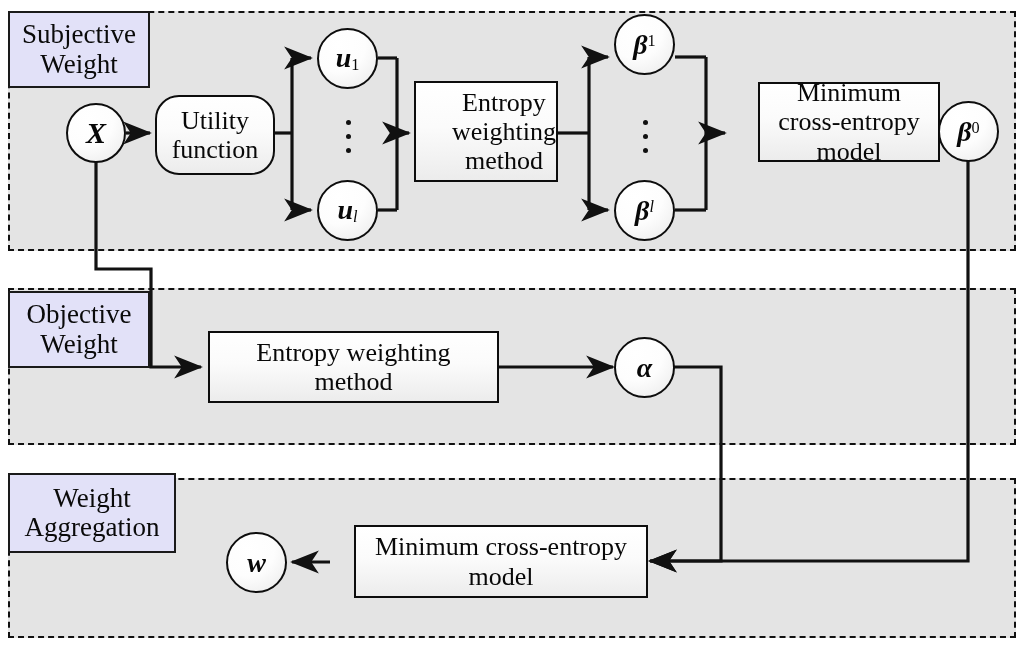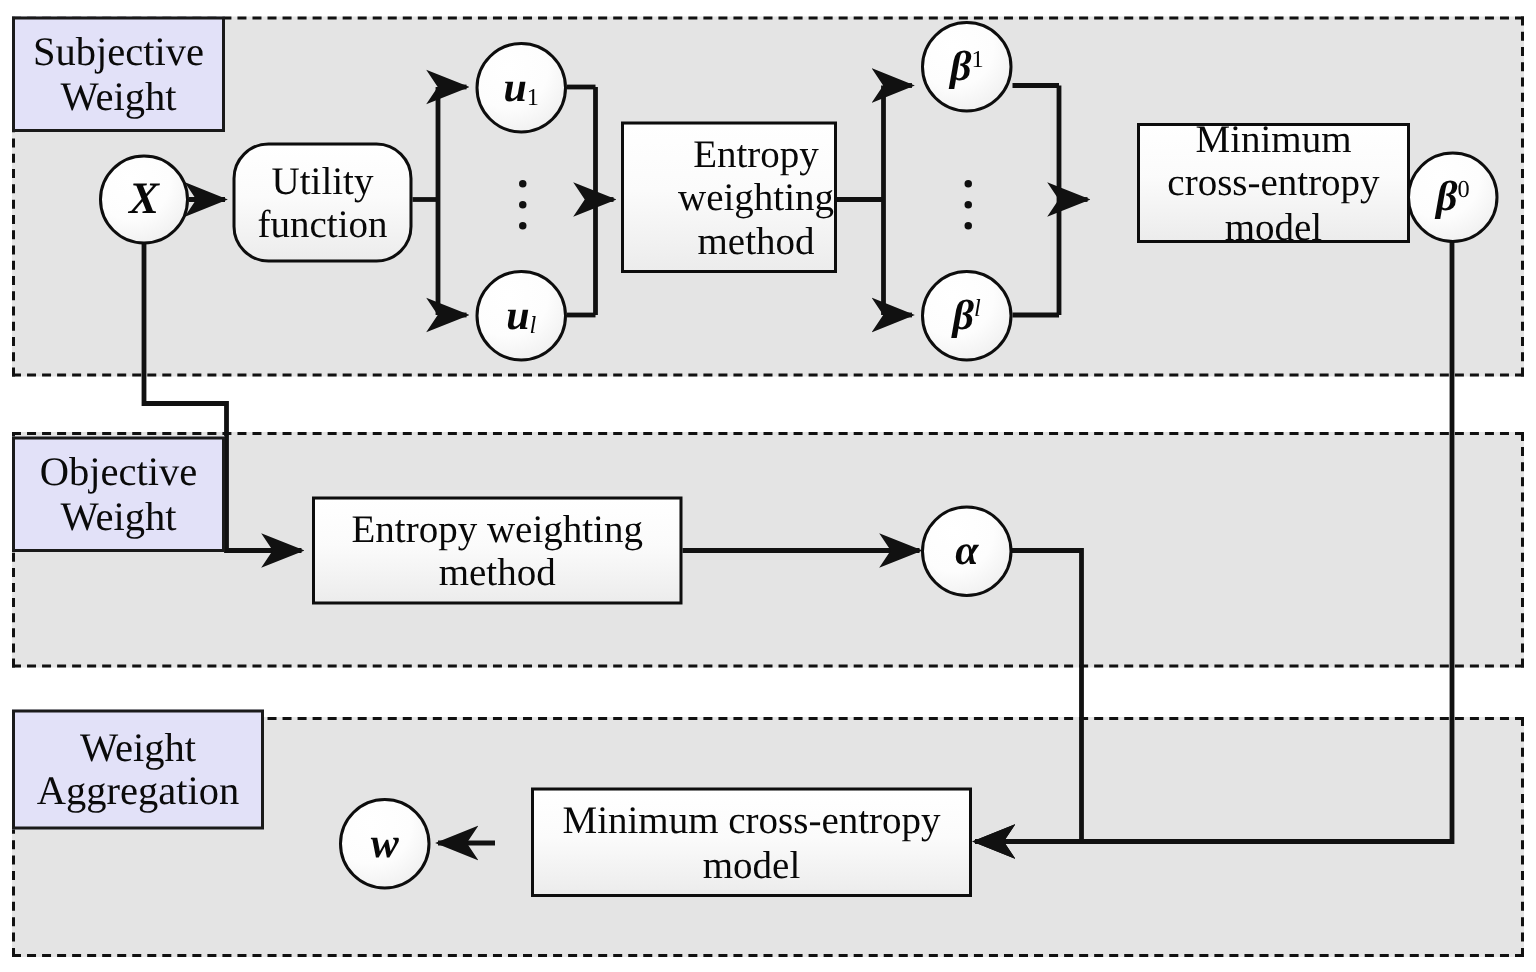--- a/index.html
+++ b/index.html
@@ -235,21 +235,21 @@
       <div>Minimum</div>
       <div>cross-entropy</div>
       <div>model</div>
     </div>
   </div>
 
   <div class="node-circle" style="left:938px; top:101px; width:61px; height:61px; font-size:28px;">
     <span class="glyph"><span>β</span><sup>0</sup></span>
   </div>
 
-  <div class="proc-box" style="left:208px; top:331px; width:247px; height:72px;">
+  <div class="proc-box" style="left:208px; top:331px; width:291px; height:72px;">
     <div>
       <div>Entropy weighting</div>
       <div>method</div>
     </div>
   </div>
 
   <div class="node-circle" style="left:614px; top:337px; width:61px; height:61px; font-size:28px;">
     <span class="glyph">α</span>
   </div>
 

